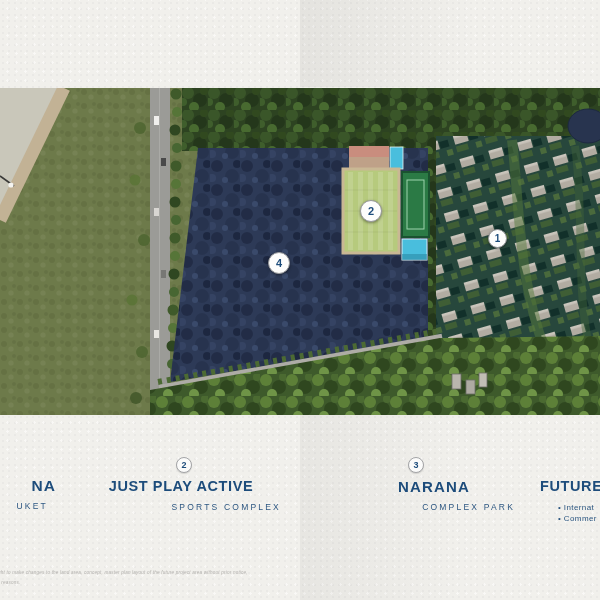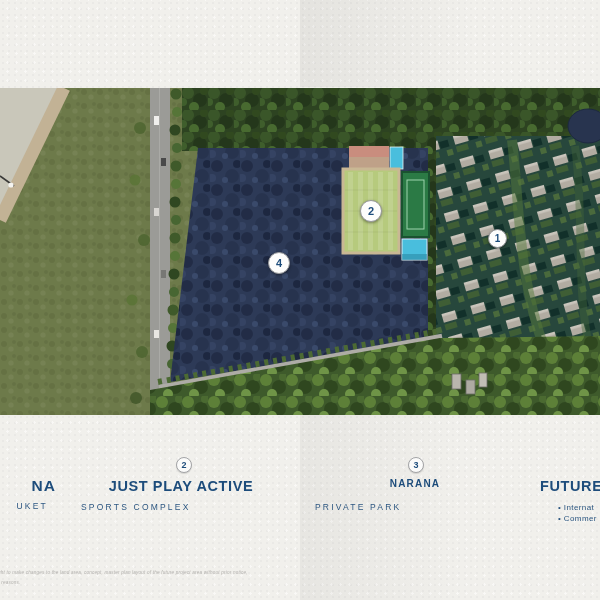--- a/index.html
+++ b/index.html
@@ -21,21 +21,21 @@
     box-shadow:0 1px 3px rgba(0,0,0,0.4);display:flex;align-items:center;justify-content:center;
     color:#1d4c7b;font-weight:bold;}
   .marker.m20{width:20px;height:20px;font-size:11px;}
   .marker.m17{width:17px;height:17px;font-size:10px;}
   .legend-circle{position:absolute;width:14px;height:14px;border-radius:50%;background:#fbfbfa;
     border:1px solid #a3a4a6;display:flex;align-items:center;justify-content:center;
     color:#1d4c7b;font-size:9px;font-weight:bold;box-shadow:0 1px 1px rgba(0,0,0,0.12);}
   .legend-title{position:absolute;color:#1d4c7b;font-weight:bold;font-size:14.5px;
     letter-spacing:0.6px;text-align:center;white-space:nowrap;}
   .legend-sub{position:absolute;color:#2c5681;font-size:8.5px;letter-spacing:2.2px;
-    text-align:left;white-space:nowrap;}
+    text-align:right;white-space:nowrap;}
   .legend-title.cut-left,.legend-sub.cut-left{text-align:right;}
   .legend-title.cut-right{text-align:left;}
   .bullets{position:absolute;color:#2c5681;font-size:8px;letter-spacing:0.4px;line-height:10.5px;white-space:nowrap;}
   .disclaimer{position:absolute;color:#b3b1ae;font-style:italic;font-size:4.6px;
     letter-spacing:0.2px;white-space:nowrap;}
 </style>
 </head>
 <body>
 
 <div class="stage">
@@ -189,22 +189,22 @@
   <div>
 
     <div class="legend-title cut-left" style="left:-60px;top:477px;width:116px;font-size:15.5px;letter-spacing:1px;">NA</div>
     <div class="legend-sub cut-left" style="left:-62px;top:501px;width:110px;">UKET</div>
 
     <div class="legend-circle" style="left:176px;top:457px;">2</div>
     <div class="legend-title" style="left:81px;top:478px;width:200px;">JUST PLAY ACTIVE</div>
     <div class="legend-sub" style="left:81px;top:502px;width:200px;">SPORTS COMPLEX</div>
 
     <div class="legend-circle" style="left:408px;top:457px;">3</div>
-    <div class="legend-title" style="left:315px;top:478px;width:200px;font-size:10px;letter-spacing:1.2px;">NARANA</div>
-    <div class="legend-sub" style="left:315px;top:502px;width:200px;">PRIVATE PARK</div>
+    <div class="legend-title" style="left:334px;top:478px;width:200px;font-size:15px;letter-spacing:1.2px;">NARANA</div>
+    <div class="legend-sub" style="left:315px;top:502px;width:200px;">COMPLEX PARK</div>
 
     <div class="legend-title cut-right" style="left:540px;top:478px;">FUTURE</div>
     <div class="bullets" style="left:546px;top:503px;margin-left:12px;">
       <div>• Internat</div>
       <div>• Commer</div>
     </div>
   </div>
 
   <div class="disclaimer" style="left:-2px;top:570px;">ght to make changes to the land area, concept, master plan layout of the future project area without prior notice,</div>
   <div class="disclaimer" style="left:-2px;top:580px;">r reasons.</div>

